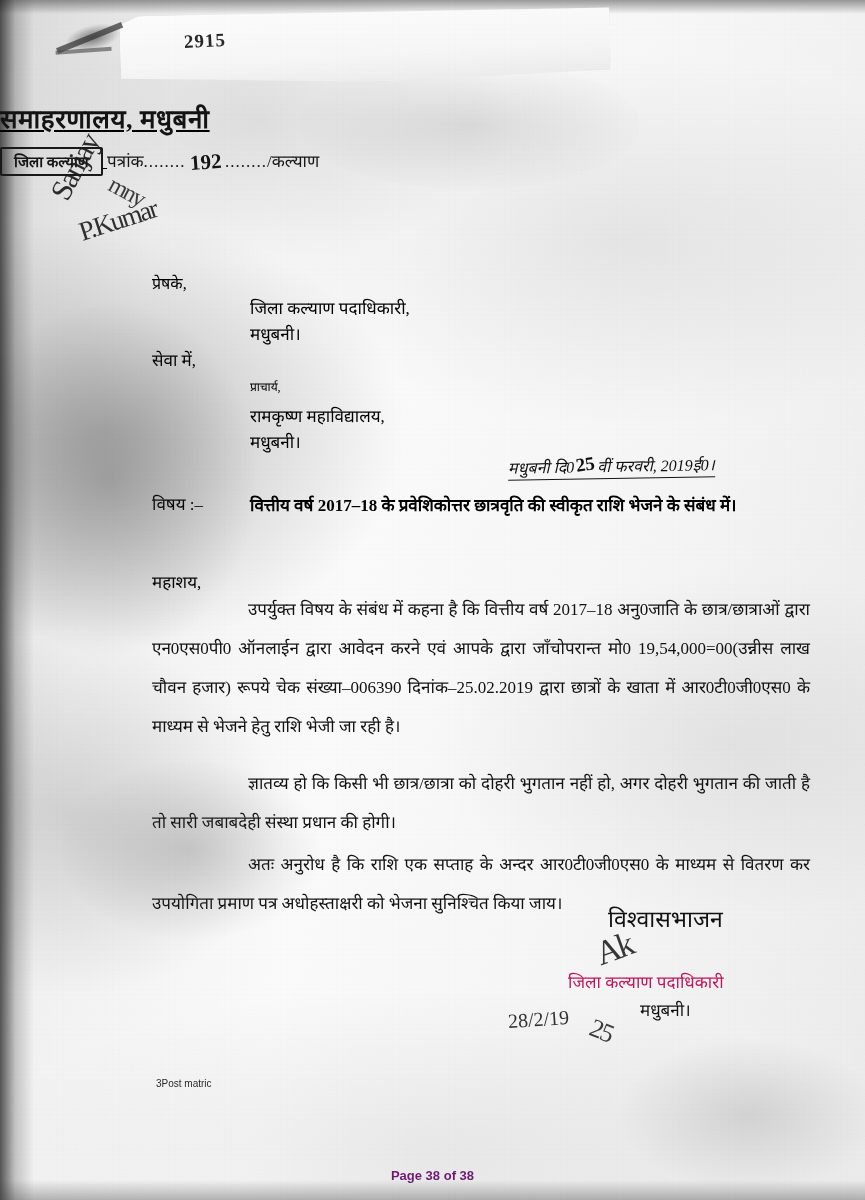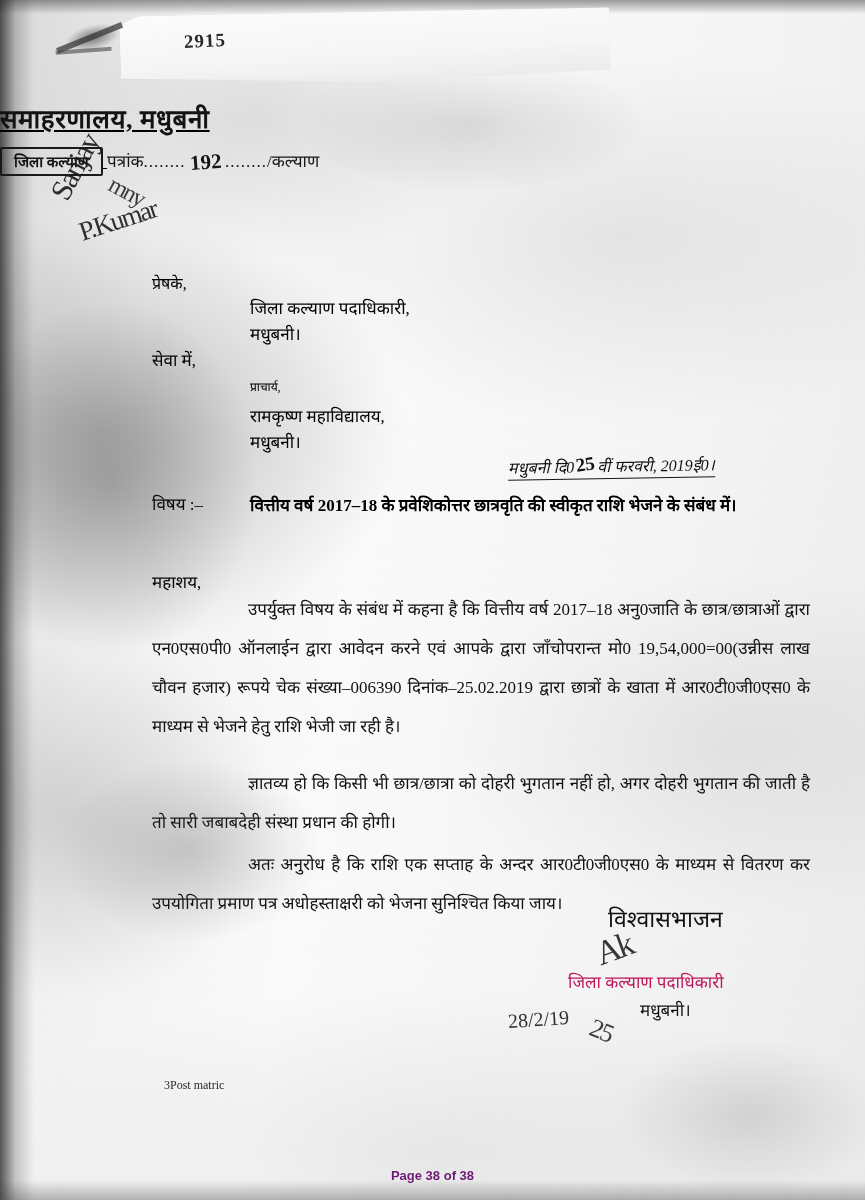--- a/index.html
+++ b/index.html
@@ -302,23 +302,23 @@
   .sig-small-right {
     left: 590px; top: 1016px;
     font-size: 26px;
     transform: rotate(22deg);
     letter-spacing: -2px;
     opacity: .85;
   }
 
   .footnote {
     position: absolute;
-    left: 164px; top: 1078px;
-    font-family: Liberation Serif, serif;
-    font-size: 12px;
+    left: 156px; top: 1078px;
+    font-family: Liberation Sans, sans-serif;
+    font-size: 10px;
     color: #2a2a2a;
   }
   .page-footer {
     position: absolute;
     left: 0; right: 0; top: 1168px;
     text-align: center;
     font-family: "Liberation Sans", sans-serif;
     font-size: 13px;
     font-weight: 700;
     color: #701a75;

